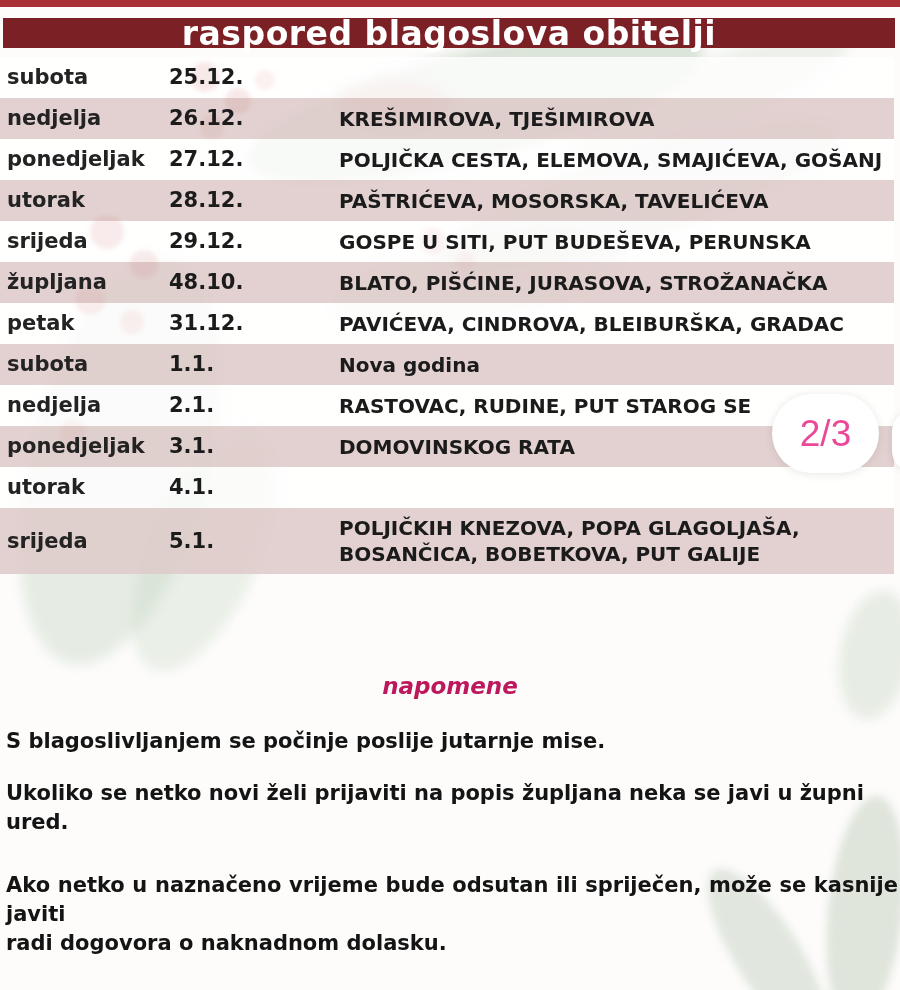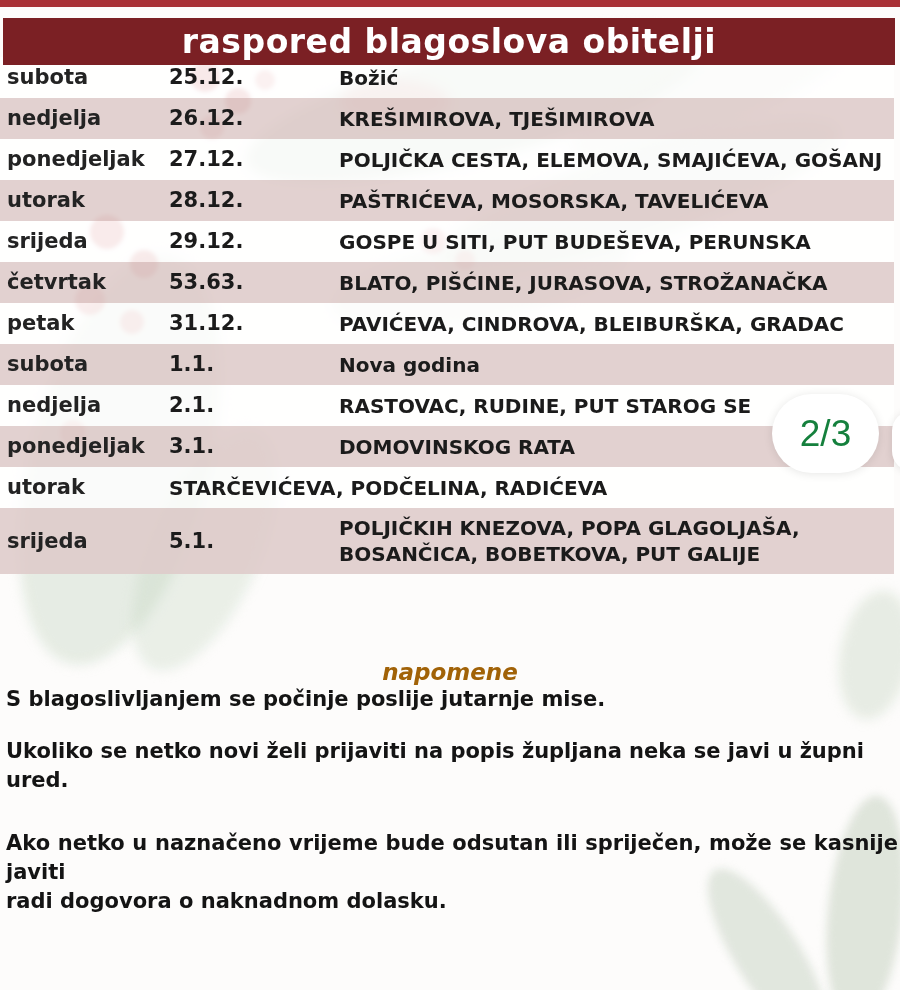--- a/index.html
+++ b/index.html
@@ -8,47 +8,47 @@
 
   
   .decor{position:absolute;inset:0;z-index:0;pointer-events:none;}
   .wleaf{position:absolute;border-radius:50%;filter:blur(6px);}
   .wberry{position:absolute;border-radius:50%;filter:blur(2px);}
 
   
   .top-strip{position:absolute;left:0;top:0;width:900px;height:7px;background:#a93136;z-index:3;}
 
   
-  .header-bar{position:absolute;left:3px;top:18px;width:892px;height:47px;background:#7b2024;
+  .header-bar{position:absolute;left:3px;top:18px;width:892px;height:30px;background:#7b2024;
     display:flex;align-items:center;justify-content:center;z-index:3;}
   .header-bar .title{color:#ffffff;font-size:33px;font-weight:bold;letter-spacing:0.5px;}
 
   
   .table-wrap{position:absolute;left:0;top:57px;width:900px;z-index:2;}
   .row{display:flex;align-items:center;padding:7px 0;min-height:27px;line-height:27px;}
   .row.light{background:rgba(255,255,255,0.80);}
   .row.pink{background:rgba(222,203,202,0.88);}
   .row{width:894px;}
   .cell-day{width:162px;padding-left:7px;font-size:21px;font-weight:bold;color:#232323;flex:none;}
   .cell-date{width:170px;font-size:21px;font-weight:bold;color:#1b1b1b;flex:none;}
   .cell-streets{width:545px;font-size:20px;font-weight:bold;color:#1b1b1b;flex:none;line-height:26px;}
 
   
   .page-pill{position:absolute;left:772px;top:394px;width:107px;height:79px;background:#ffffff;
     border-radius:40px;display:flex;align-items:center;justify-content:center;z-index:4;
     box-shadow:0 1px 10px rgba(0,0,0,0.10);}
-  .page-pill .pill-text{font-size:37px;font-weight:400;color:#15803d;font-family:"Liberation Sans",sans-serif;}
+  .page-pill .pill-text{font-size:37px;font-weight:400;color:#ec4899;font-family:"Liberation Sans",sans-serif;}
   .page-pill-partial{position:absolute;left:892px;top:411px;width:40px;height:60px;background:#ffffff;
     border-radius:30px;z-index:4;box-shadow:0 1px 8px rgba(0,0,0,0.10);}
 
   
   .notes{position:absolute;left:0;top:603px;width:900px;z-index:2;}
-  .notes-heading{margin-top:56px;text-align:center;font-size:23px;font-weight:bold;font-style:italic;color:#a16207;}
+  .notes-heading{margin-top:70px;text-align:center;font-size:23px;font-weight:bold;font-style:italic;color:#be185d;}
   .para{padding:0 2px 0 6px;font-size:21px;font-weight:bold;color:#141414;line-height:29px;}
-  .para.p1{}
+  .para.p1{margin-top:28px;}
   .para.p2{margin-top:23px;}
   .para.p3{margin-top:34px;}
   .jline{text-align:justify;text-align-last:justify;}
 </style>
 </head>
 <body>
 
 <div class="page">
 
   <div class="decor">
@@ -79,21 +79,20 @@
   <div class="top-strip"></div>
 
   <div class="header-bar">
     <span class="title">raspored blagoslova obitelji</span>
   </div>
 
   <div class="table-wrap">
     <div class="row light">
       <span class="cell-day">subota</span>
       <span class="cell-date">25.12.</span>
-      <span class="cell-streets">Božić</span>
     </div>
     <div class="row pink">
       <span class="cell-day">nedjelja</span>
       <span class="cell-date">26.12.</span>
       <span class="cell-streets">KREŠIMIROVA, TJEŠIMIROVA</span>
     </div>
     <div class="row light">
       <span class="cell-day">ponedjeljak</span>
       <span class="cell-date">27.12.</span>
       <span class="cell-streets">POLJIČKA CESTA, ELEMOVA, SMAJIĆEVA, GOŠANJ</span>
@@ -102,22 +101,22 @@
       <span class="cell-day">utorak</span>
       <span class="cell-date">28.12.</span>
       <span class="cell-streets">PAŠTRIĆEVA, MOSORSKA, TAVELIĆEVA</span>
     </div>
     <div class="row light">
       <span class="cell-day">srijeda</span>
       <span class="cell-date">29.12.</span>
       <span class="cell-streets">GOSPE U SITI, PUT BUDEŠEVA, PERUNSKA</span>
     </div>
     <div class="row pink">
-      <span class="cell-day">četvrtak</span>
-      <span class="cell-date">53.63.</span>
+      <span class="cell-day">župljana</span>
+      <span class="cell-date">48.10.</span>
       <span class="cell-streets">BLATO, PIŠĆINE, JURASOVA, STROŽANAČKA</span>
     </div>
     <div class="row light">
       <span class="cell-day">petak</span>
       <span class="cell-date">31.12.</span>
       <span class="cell-streets">PAVIĆEVA, CINDROVA, BLEIBURŠKA, GRADAC</span>
     </div>
     <div class="row pink">
       <span class="cell-day">subota</span>
       <span class="cell-date">1.1.</span>
@@ -128,21 +127,21 @@
       <span class="cell-date">2.1.</span>
       <span class="cell-streets">RASTOVAC, RUDINE, PUT STAROG SE</span>
     </div>
     <div class="row pink">
       <span class="cell-day">ponedjeljak</span>
       <span class="cell-date">3.1.</span>
       <span class="cell-streets">DOMOVINSKOG RATA</span>
     </div>
     <div class="row light">
       <span class="cell-day">utorak</span>
-      <span class="cell-streets">STARČEVIĆEVA, PODČELINA, RADIĆEVA</span>
+      <span class="cell-date">4.1.</span>
     </div>
     <div class="row pink">
       <span class="cell-day">srijeda</span>
       <span class="cell-date">5.1.</span>
       <span class="cell-streets">POLJIČKIH KNEZOVA, POPA GLAGOLJAŠA, BOSANČICA, BOBETKOVA, PUT GALIJE</span>
     </div>
   </div>
 
   <div class="page-pill">
     <span class="pill-text">2/3</span>

